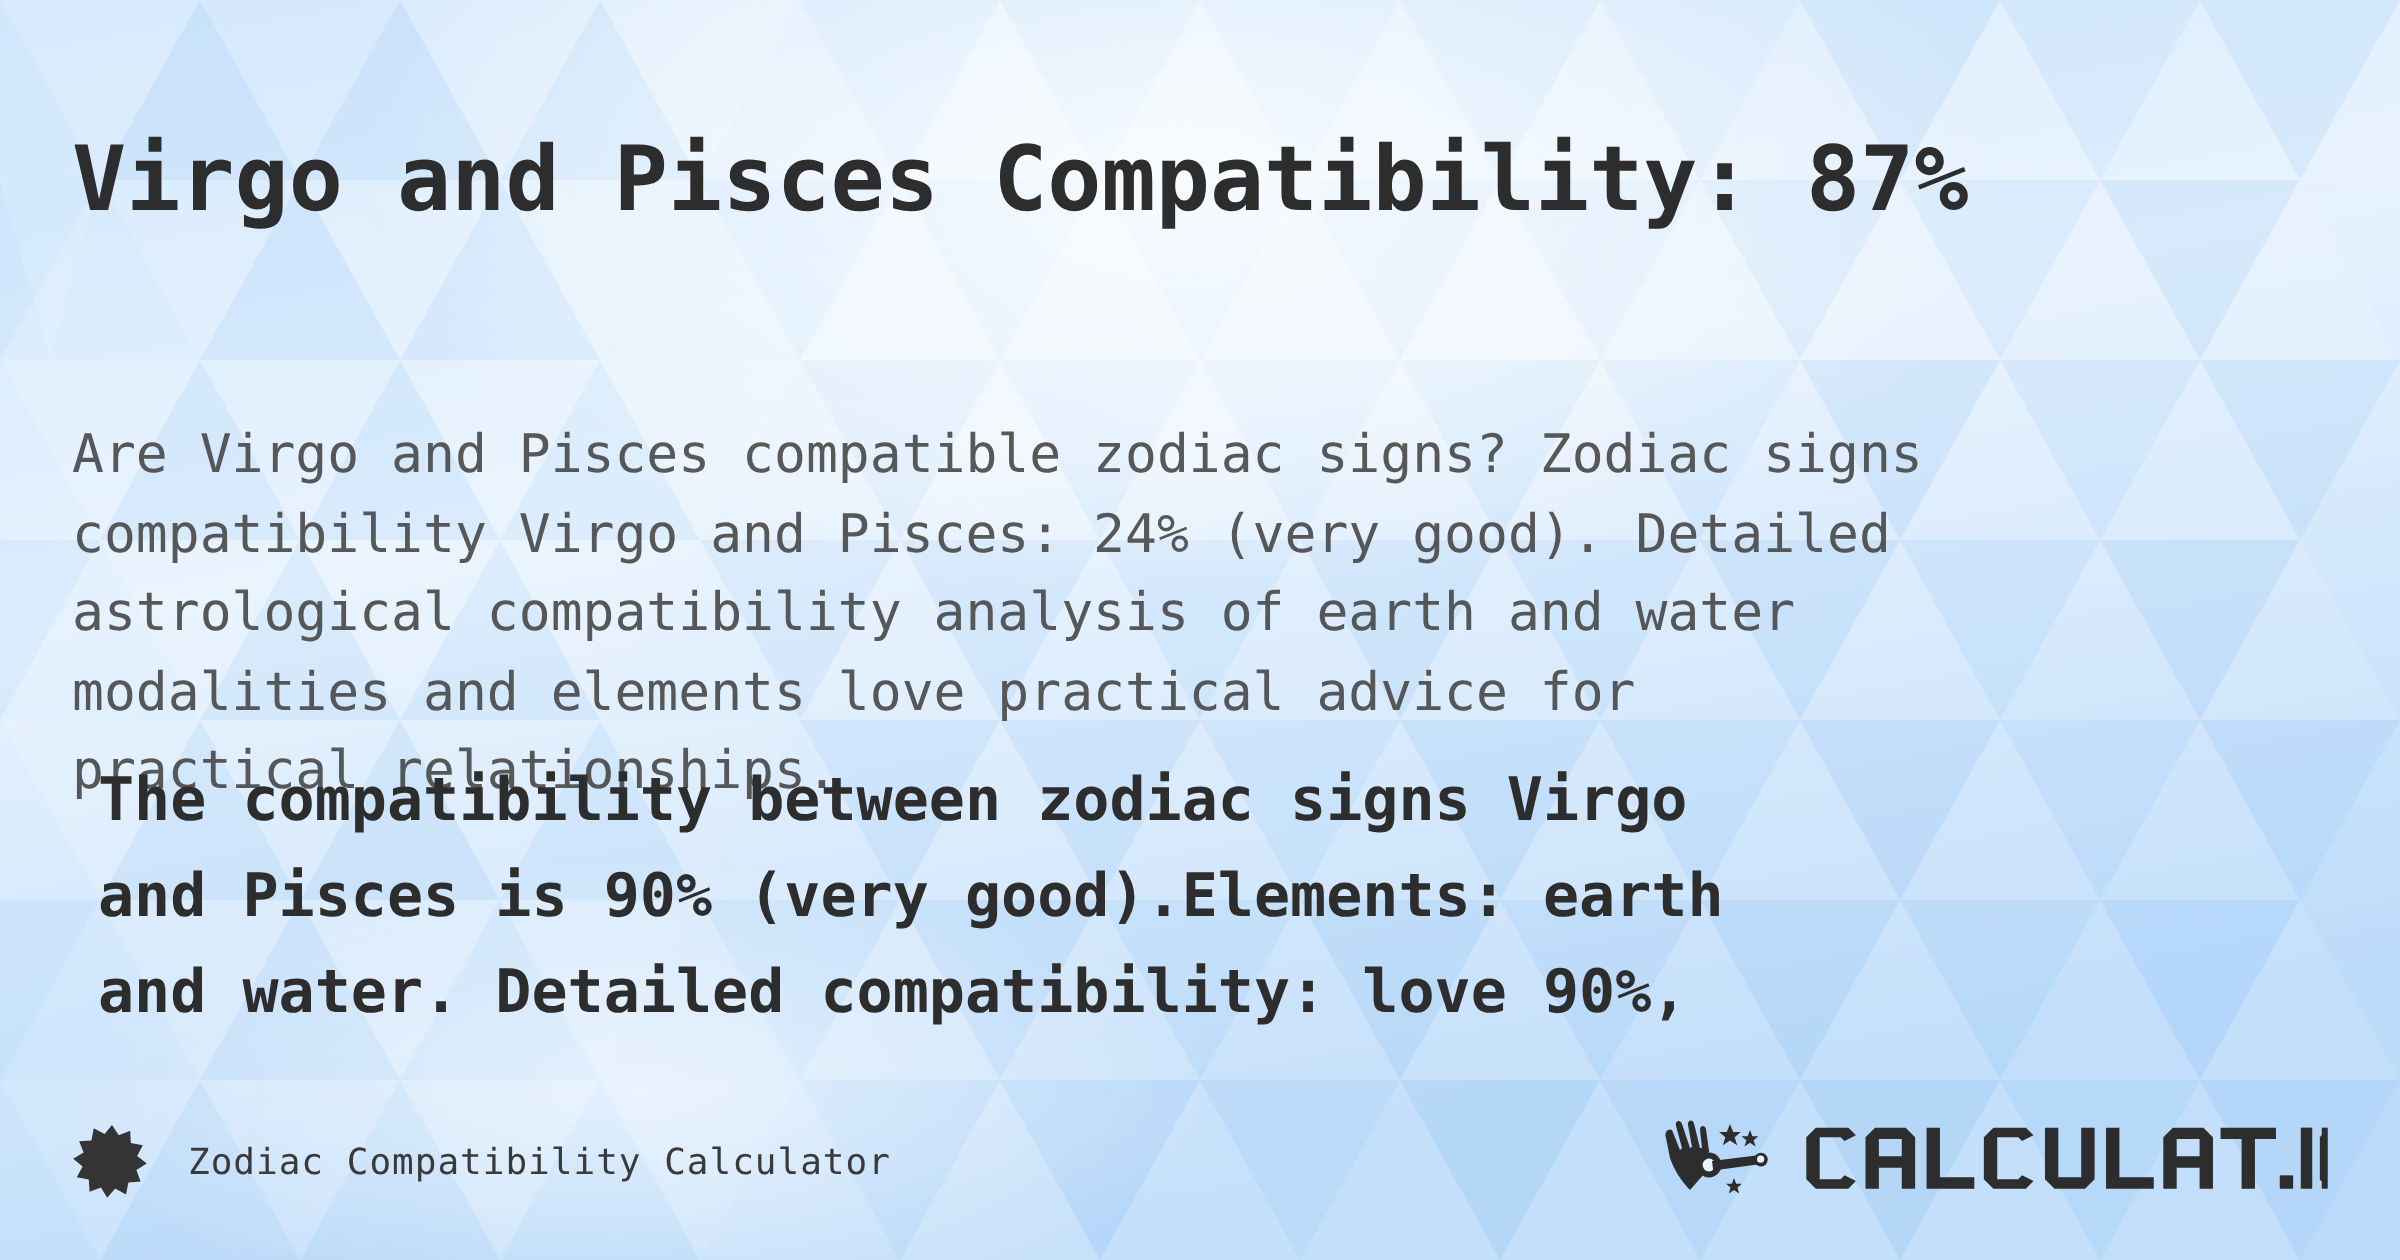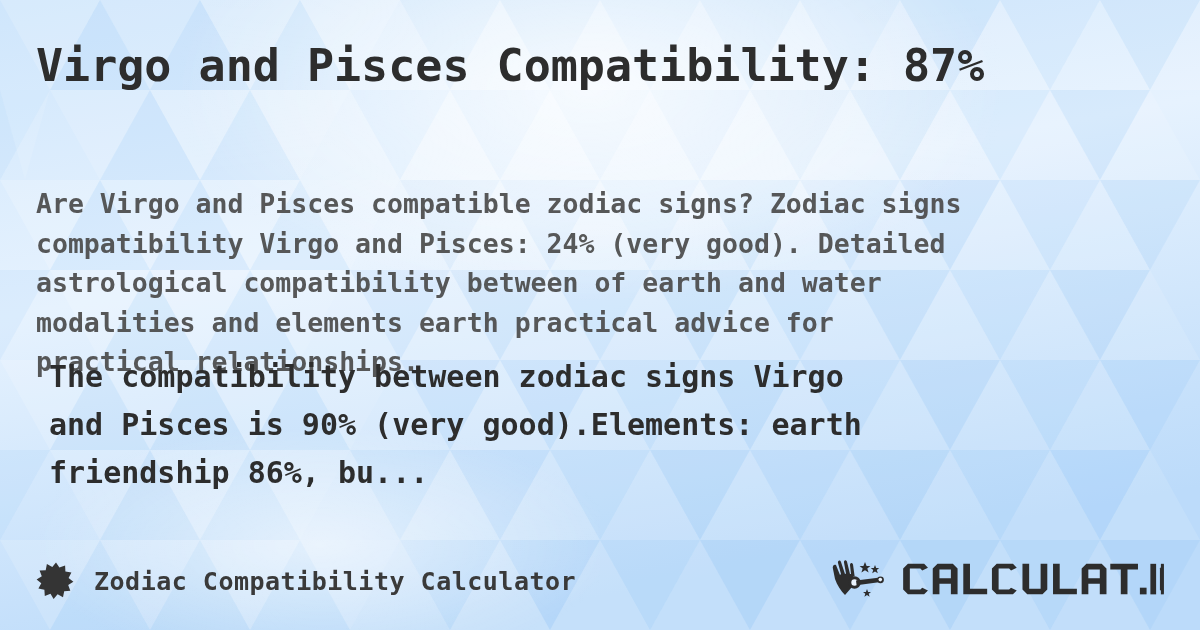--- a/index.html
+++ b/index.html
@@ -45,42 +45,42 @@
   }
   #glow2 {
     position: absolute;
     left: 40px; top: 430px;
     width: 560px; height: 230px;
     background: radial-gradient(ellipse at center, rgba(255,255,255,0.55) 0%, rgba(255,255,255,0.18) 50%, rgba(255,255,255,0) 75%);
     pointer-events: none;
   }
 
   
-  .layer { position: absolute; }
+  .layer { position: absolute; margin-top: 24px; }
 
   #page-title {
     left: 36px;
     top: 38px;
     width: 1130px;
     font-family: "DejaVu Sans Mono", "Liberation Mono", monospace;
     font-weight: bold;
     font-size: 45px;
     line-height: 56px;
     letter-spacing: 0px;
     color: #2d2d2d;
     white-space: nowrap;
   }
 
   
   #description {
     left: 36px;
     top: 184px;
     width: 1140px;
     font-family: "DejaVu Sans Mono", "Liberation Mono", monospace;
-    font-weight: bold;
+    font-weight: normal;
     font-size: 26.5px;
     line-height: 39.5px;
     color: #4a4a4a;
     opacity: 0.92;
   }
 
   
   #summary {
     left: 49px;
     top: 353px;
@@ -103,22 +103,22 @@
     align-items: center;
     justify-content: space-between;
   }
   #brand {
     display: flex;
     align-items: center;
     gap: 18px;
   }
   #brand-label {
     font-family: "DejaVu Sans Mono", "Liberation Mono", monospace;
-    font-weight: bold;
-    font-size: 25px;
+    font-weight: normal;
+    font-size: 18px;
     letter-spacing: 0.5px;
     color: #3a3a3a;
     white-space: nowrap;
   }
   #logo {
     display: flex;
     align-items: center;
     gap: 6px;
   }
   #logo-wordmark {
@@ -316,29 +316,29 @@
   </svg>
 
   <div id="glow"></div>
   <div id="glow2"></div>
 
   <div class="layer" id="page-title">Virgo and Pisces Compatibility: 87%</div>
 
   <div class="layer" id="description">
     <div>Are Virgo and Pisces compatible zodiac signs? Zodiac signs</div>
     <div>compatibility Virgo and Pisces: 24% (very good). Detailed</div>
-    <div>astrological compatibility between of earth and water</div>
-    <div>modalities and elements earth practical advice for</div>
+    <div>astrological compatibility analysis of earth and water</div>
+    <div>modalities and elements love practical advice for</div>
     <div>practical relationships.</div>
   </div>
 
   <div class="layer" id="summary">
     <div>The compatibility between zodiac signs Virgo</div>
     <div>and Pisces  is 90% (very good).Elements: earth</div>
-    <div>friendship 86%, bu...</div>
+    <div>and water. Detailed compatibility: love 90%,</div>
   </div>
 
   <div id="footer">
 
     <div id="brand">
       <svg width="40" height="40" viewBox="0 0 40 40">
         <polygon fill="#343434" points="20,1.5 23.4,6.6 29.1,4.4 29.4,10.5 35.4,11.6 32.6,17.0 37.4,20.8 32.2,24.0 34.3,29.7 28.2,30.2 27.0,36.2 21.6,33.3 17.6,37.9 14.5,32.7 8.8,34.9 8.4,28.8 2.4,27.6 5.3,22.2 0.6,18.4 5.8,15.3 3.6,9.6 9.7,9.2 10.9,3.1 16.3,6.0"></polygon>
       </svg>
       <div id="brand-label">Zodiac Compatibility Calculator</div>
     </div>

